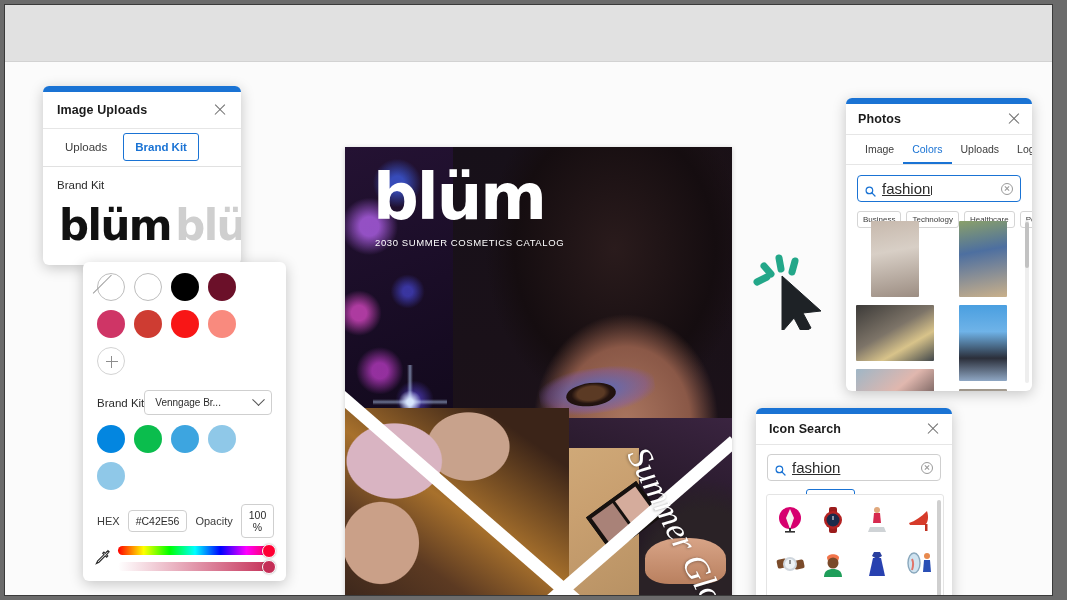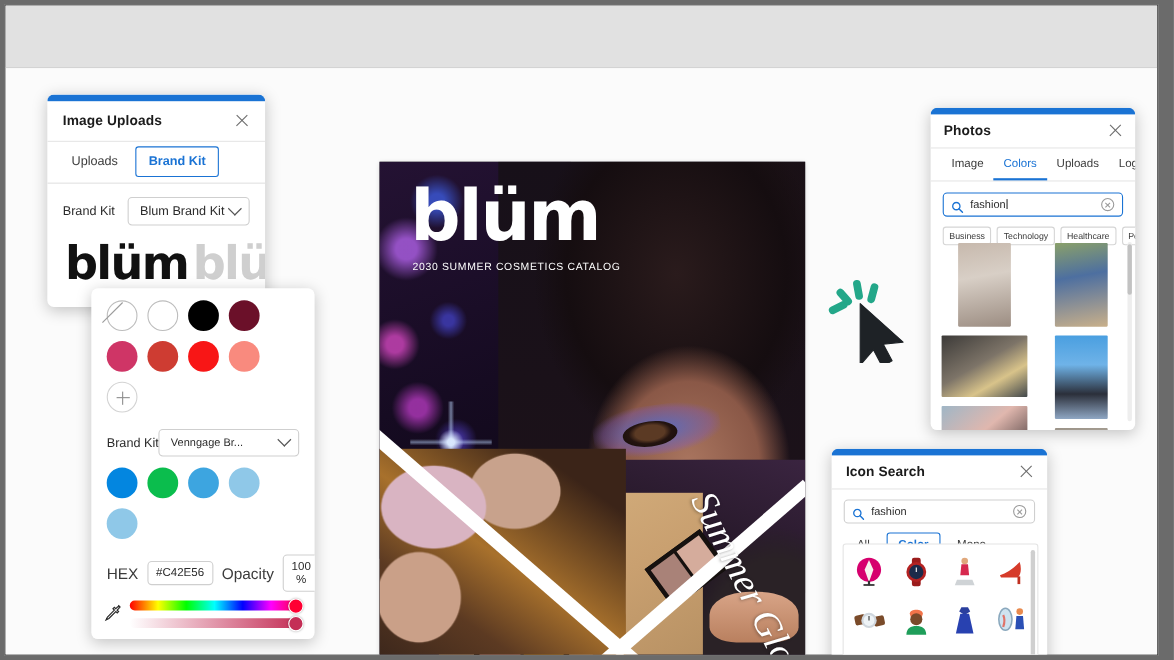--- a/index.html
+++ b/index.html
@@ -103,21 +103,21 @@
   .sw.plus { border: 1px solid #d3d3d3; background: #fff; position: relative; }
   .sw.plus::before, .sw.plus::after {
     content: ""; position: absolute; background: #8d8d8d;
   }
   .sw.plus::before { left: 8px; top: 13px; width: 12px; height: 1.4px; }
   .sw.plus::after  { left: 13px; top: 8px; width: 1.4px; height: 12px; }
   .pc-sub { display: flex; align-items: center; justify-content: space-between; padding: 15px 14px 0 14px; }
   .pc-sub .field-label { font-size: 11.5px; }
   .pc-select { width: 104px; }
   .hex-row { display: flex; align-items: center; gap: 8px; padding: 14px 14px 0 14px; }
-  .hex-label, .op-label { font-size: 14px; color: #3b3b3b; }
+  .hex-label, .op-label { font-size: 11px; color: #3b3b3b; }
   .hex-input {
     border: 1px solid #cfcfcf; border-radius: 4px; padding: 4px 7px;
     font-size: 10.5px; color: #2b2b2b; width: 64px; text-align: center; background: #fff;
   }
   .op-input { width: 36px; }
   .sliders-row { display: flex; align-items: center; gap: 7px; padding: 8px 14px 0 12px; }
   .eyedropper { width: 16px; height: 22px; flex: 0 0 16px; }
   .slider-stack { flex: 1; display: flex; flex-direction: column; gap: 7px; }
   .slider {
     height: 9px; border-radius: 5px; position: relative;
@@ -143,21 +143,21 @@
     border-bottom: 2px solid transparent;
   }
   .rp-tab.underline-active { color: #1a73d4; border-bottom-color: #1a73d4; }
   .search-wrap { padding: 10px 11px 0 11px; }
   .search-box {
     display: flex; align-items: center; gap: 6px;
     border: 1.3px solid #1a73d4; border-radius: 4px; padding: 4px 7px; background:#fff;
   }
   .search-box.plain { border-color: #cfcfcf; }
   .mag { width: 11px; height: 11px; flex: 0 0 11px; }
-  .search-val { flex: 1; font-size: 10px; color: #2b2b2b; }
+  .search-val { flex: 1; font-size: 15px; color: #2b2b2b; text-decoration: underline; }
   .search-val.caret::after {
     content:""; display:inline-block; width:1px; height:9px; background:#333;
     vertical-align:-1px; margin-left:1px;
   }
   .clear-x {
     width: 12px; height: 12px; border-radius: 50%; border: 1px solid #9a9a9a;
     position: relative; flex: 0 0 12px; cursor: pointer;
   }
   .clear-x::before, .clear-x::after {
     content:""; position:absolute; left:2px; top:4.5px; width:6px; height:1px; background:#9a9a9a;
@@ -390,24 +390,20 @@
         <span class="panel-title">Image Uploads</span>
         <span class="close-x"></span>
       </div>
       <div class="tabs-row">
         <div class="tab">Uploads</div>
         <div class="tab boxed-active">Brand Kit</div>
       </div>
       <div class="iu-body">
         <div class="field-row">
           <span class="field-label">Brand Kit</span>
-          <div class="select-box">
-            <span>Blum Brand Kit</span>
-            <span class="chev"></span>
-          </div>
         </div>
         <div class="logo-row">
           <span class="logo-word logo-dark">blüm</span>
           <span class="logo-word logo-grey">blüm</span>
         </div>
       </div>
     </div>
 
     <div class="panel" id="project-colors">
 

